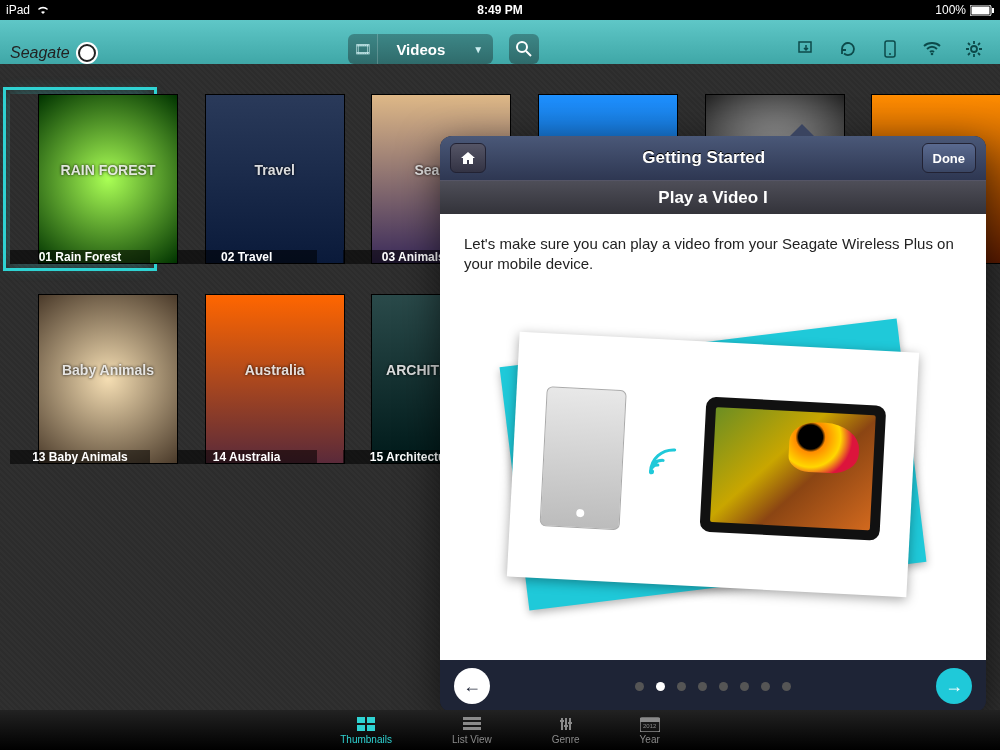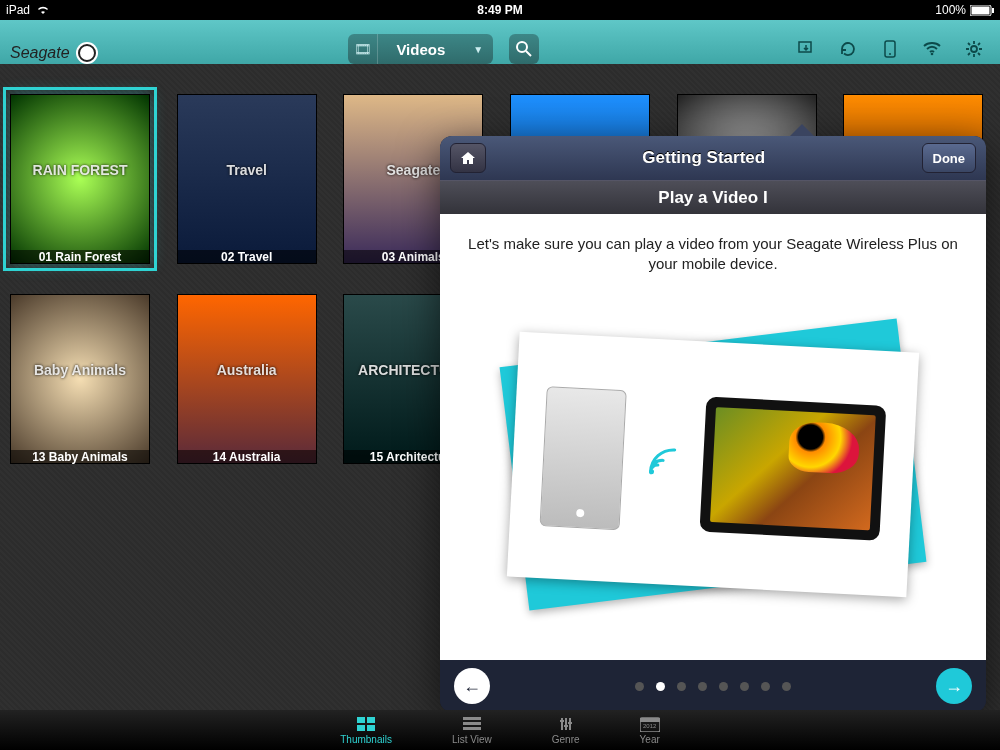--- a/index.html
+++ b/index.html
@@ -16,35 +16,35 @@
 .category { display:flex; align-items:center; background:linear-gradient(#3d8787,#2f6b6b); border-radius:6px; height:30px; overflow:hidden; }
 .cat-icon { width:30px; text-align:center; color:#cdeef0; font-size:14px; border-right:1px solid rgba(255,255,255,0.2); line-height:30px; }
 .cat-label { color:#fff; font-weight:bold; padding:0 18px; font-size:15px; }
 .cat-arrow { color:#cdeef0; padding:0 10px; font-size:10px; }
 .search-btn { width:30px; height:30px; background:linear-gradient(#3d8787,#2f6b6b); border-radius:6px; display:flex; align-items:center; justify-content:center; color:#fff; margin-left:6px; }
 .hbtn { width:32px; height:30px; display:flex; align-items:center; justify-content:center; color:#0c4a4a; font-size:16px; }
 .content { position:relative; width:1000px; height:646px; background:#2f2f2f; background-image:repeating-linear-gradient(45deg,#303030,#303030 2px,#2c2c2c 2px,#2c2c2c 4px); overflow:hidden; }
 .grid { display:grid; grid-template-columns:repeat(6,1fr); gap:30px 20px; padding:30px 10px; }
 .thumb { width:140px; height:170px; position:relative; }
 .thumb.selected { outline:3px solid #2fd3d3; outline-offset:4px; box-shadow:0 0 15px rgba(47,211,211,0.4); }
-.thumb-img { width:100%; height:100%; border:1px solid #000; background:#555; display:flex; flex-direction:column; justify-content:space-between; color:#fff; text-align:center; font-size:11px; padding:14px; position:relative; overflow:hidden; }
+.thumb-img { width:100%; height:100%; border:1px solid #000; background:#555; display:flex; flex-direction:column; justify-content:space-between; color:#fff; text-align:center; font-size:11px; padding:14px; position:relative; overflow:hidden;margin-left:28px; }
 .overlay-title { position:absolute; top:40%; left:0; right:0; color:rgba(255,255,255,0.85); font-weight:bold; font-size:14px; text-shadow:0 0 3px #000; }
 .thumb-caption { position:absolute; left:0; right:0; bottom:0; background:rgba(0,0,0,0.55); color:#fff; font-size:12px; font-weight:bold; text-align:center; padding:0 4px; }
 .tabbar { height:40px; background:linear-gradient(#222,#000); display:flex; align-items:center; justify-content:center; gap:60px; }
 .tab { display:flex; flex-direction:column; align-items:center; color:#8a8a8a; font-size:10px; gap:2px; }
 .tab.active { color:#2fd3d3; }
 .tab-ic { width:20px; height:16px; display:flex; align-items:center; justify-content:center; }
 .popover { position:absolute; top:72px; right:14px; width:546px; height:576px; background:#1e2436; border-radius:12px; box-shadow:0 10px 40px rgba(0,0,0,0.6); overflow:hidden; display:flex; flex-direction:column; }
 .pop-pointer { position:absolute; top:60px; right:186px; width:0; height:0; border-left:12px solid transparent; border-right:12px solid transparent; border-bottom:12px solid #3a4460; z-index:20; }
 .pop-head { height:44px; background:linear-gradient(#4a5878,#2e3752); display:flex; align-items:center; padding:12px 10px; color:#fff; }
 .home-btn { width:36px; height:30px; border-radius:6px; background:linear-gradient(#556,#334); border:1px solid #223; display:flex; align-items:center; justify-content:center; color:#fff; font-size:14px; }
 .pop-title { flex:1; text-align:center; font-weight:bold; font-size:17px; text-shadow:0 -1px 0 #000; }
 .done-btn { height:30px; padding:0 10px; border-radius:6px; background:linear-gradient(#5a6a90,#3a4664); border:1px solid #223; color:#fff; font-weight:bold; font-size:13px; display:flex; align-items:center; }
 .pop-sub { height:34px; background:linear-gradient(#4e4e58,#33333a); color:#fff; text-align:center; font-weight:bold; font-size:17px; line-height:34px; border-top:1px solid #556; }
-.pop-body { flex:1; background:#fff; margin:0; padding:20px 24px; color:#222; font-size:15px; display:flex; flex-direction:column;text-align:center; }
+.pop-body { flex:1; background:#fff; margin:0; padding:20px 24px; color:#222; font-size:15px; display:flex; flex-direction:column; }
 .pop-text { line-height:1.35; margin-bottom:15px; }
 .pop-illus { flex:1; position:relative; display:flex; align-items:center; justify-content:center; }
 .card-back { position:absolute; width:400px; height:245px; background:#1fc9d9; transform:rotate(-7deg); box-shadow:0 3px 8px rgba(0,0,0,0.3); }
 .card-front { position:absolute; width:400px; height:245px; background:#fff; transform:rotate(3deg); box-shadow:0 3px 12px rgba(0,0,0,0.35); display:flex; align-items:center; justify-content:center; gap:20px; }
 .hdd { width:80px; height:140px; background:linear-gradient(#e8e8e8,#bcbcbc); border-radius:6px; border:1px solid #aaa; position:relative; }
 .hdd::after { content:""; position:absolute; bottom:10px; left:50%; transform:translateX(-50%); width:8px; height:8px; border-radius:50%; background:#fff; }
 .wifi-sym { color:#1fc9d9; font-size:30px; }
 .ipad-ic { width:180px; height:135px; background:#111; border-radius:10px; padding:10px; display:flex; }
 .ipad-screen { flex:1; background:linear-gradient(135deg,#6b8e23,#c9a600 40%,#8b4513 60%,#d2691e); border-radius:2px; position:relative; overflow:hidden; }
 .ipad-screen::before { content:""; position:absolute; top:10px; right:15px; width:70px; height:50px; background:radial-gradient(circle at 30% 30%,#000 20%,#ff8c00 25%,#ffd700 50%,#dc143c 70%); border-radius:40% 50% 40% 30%; }

